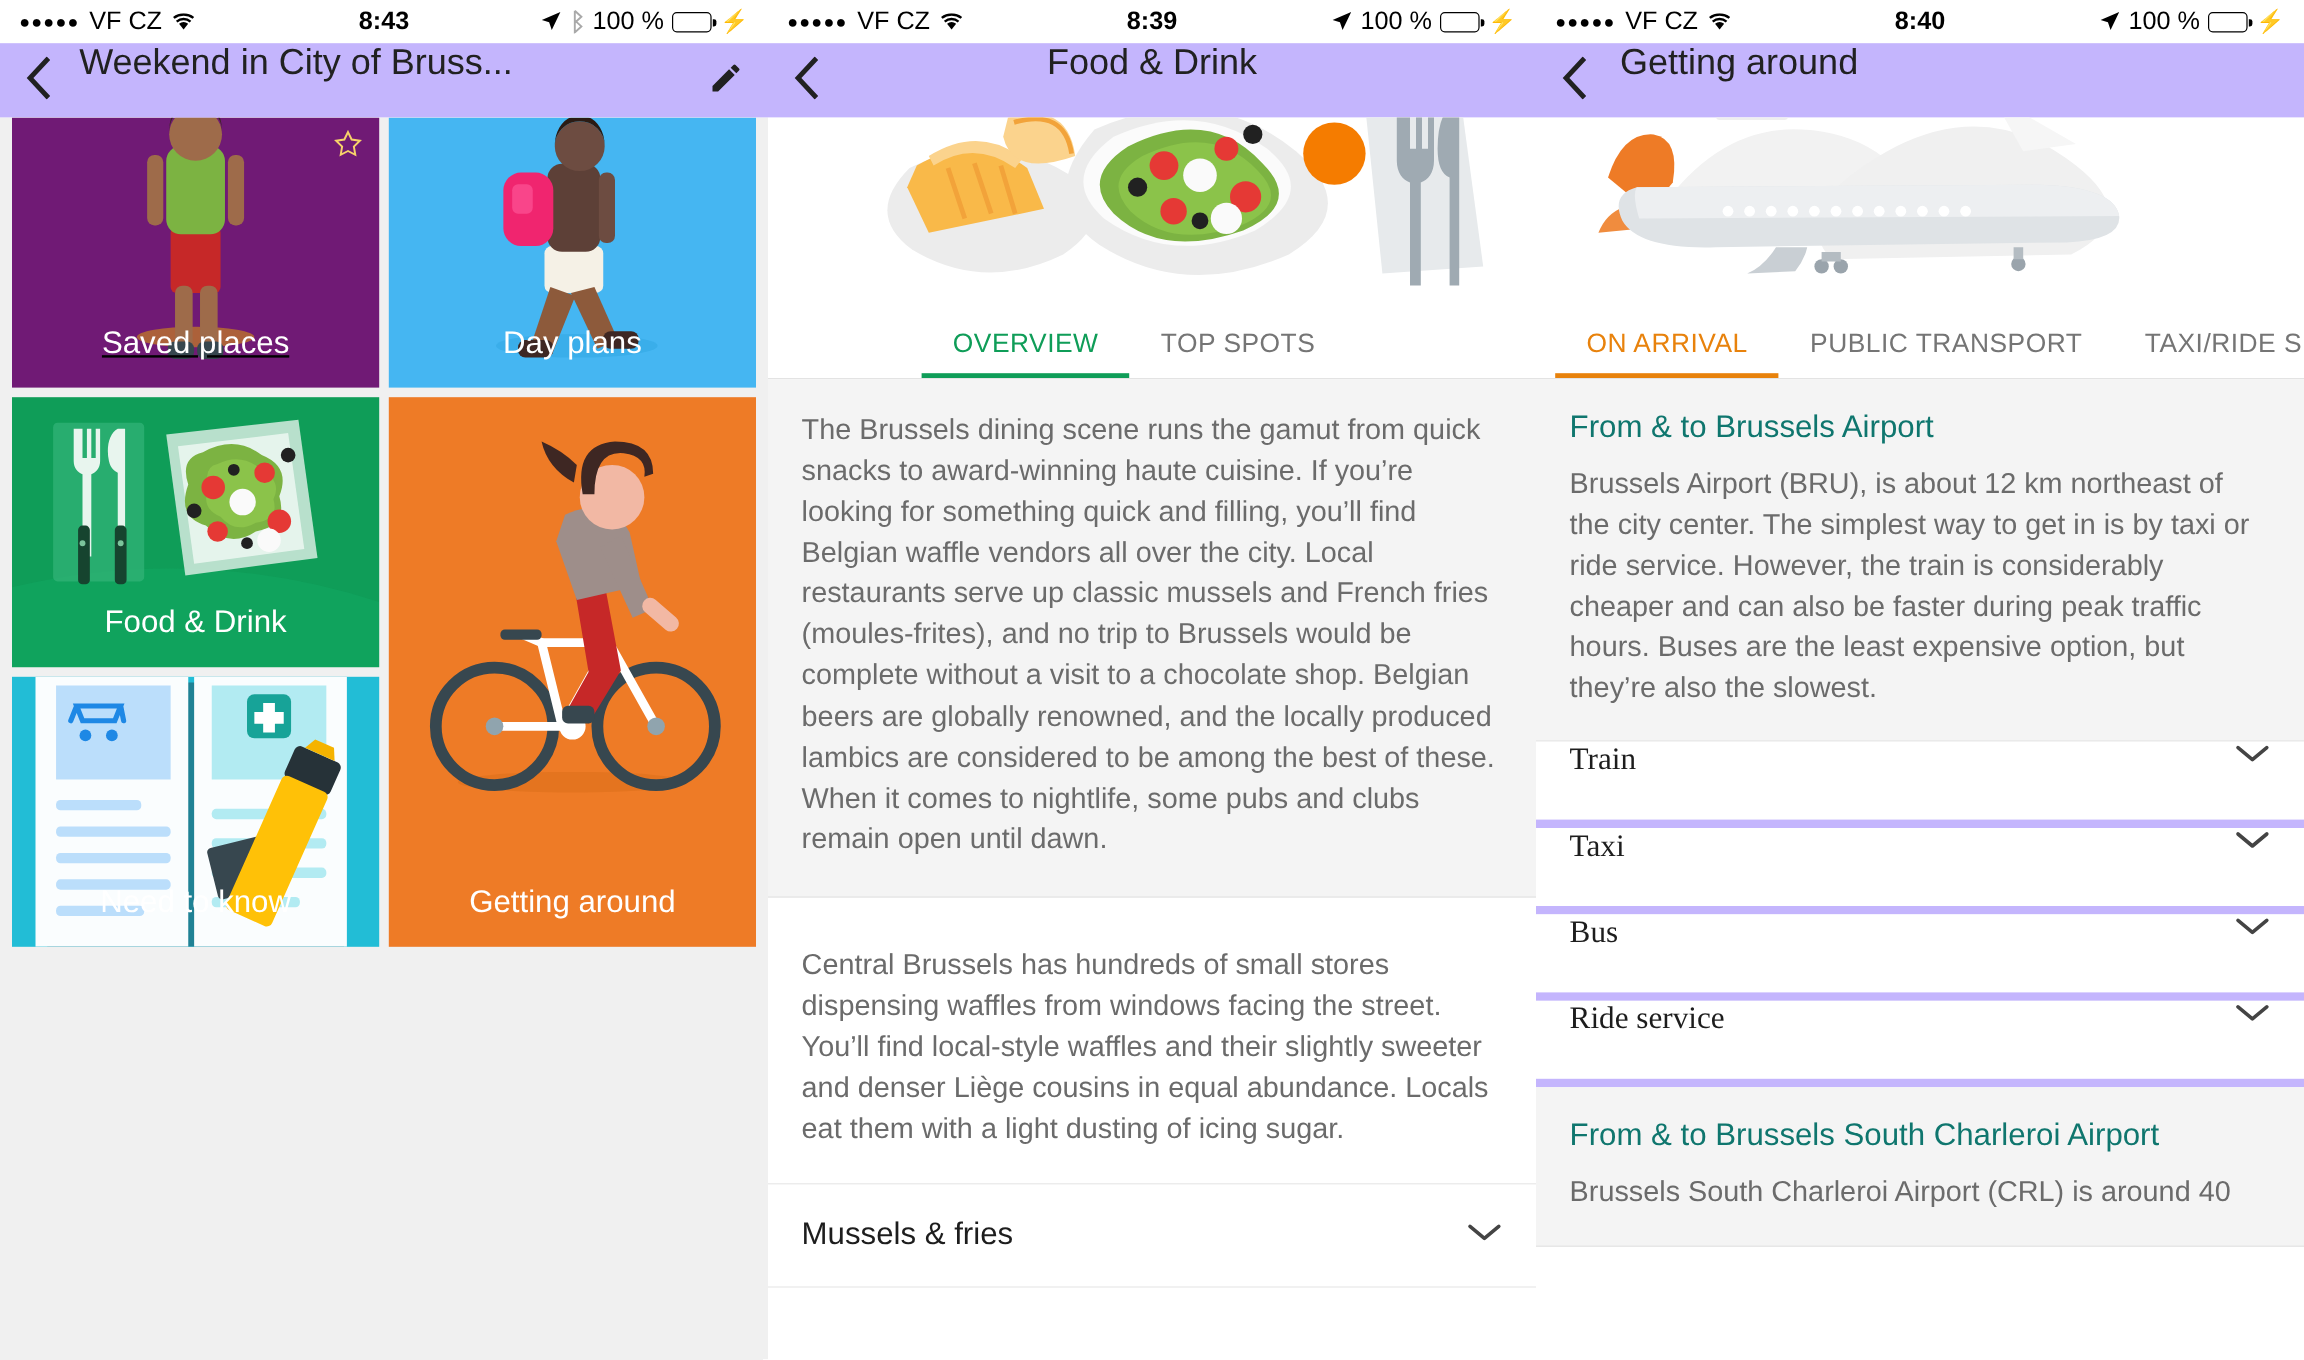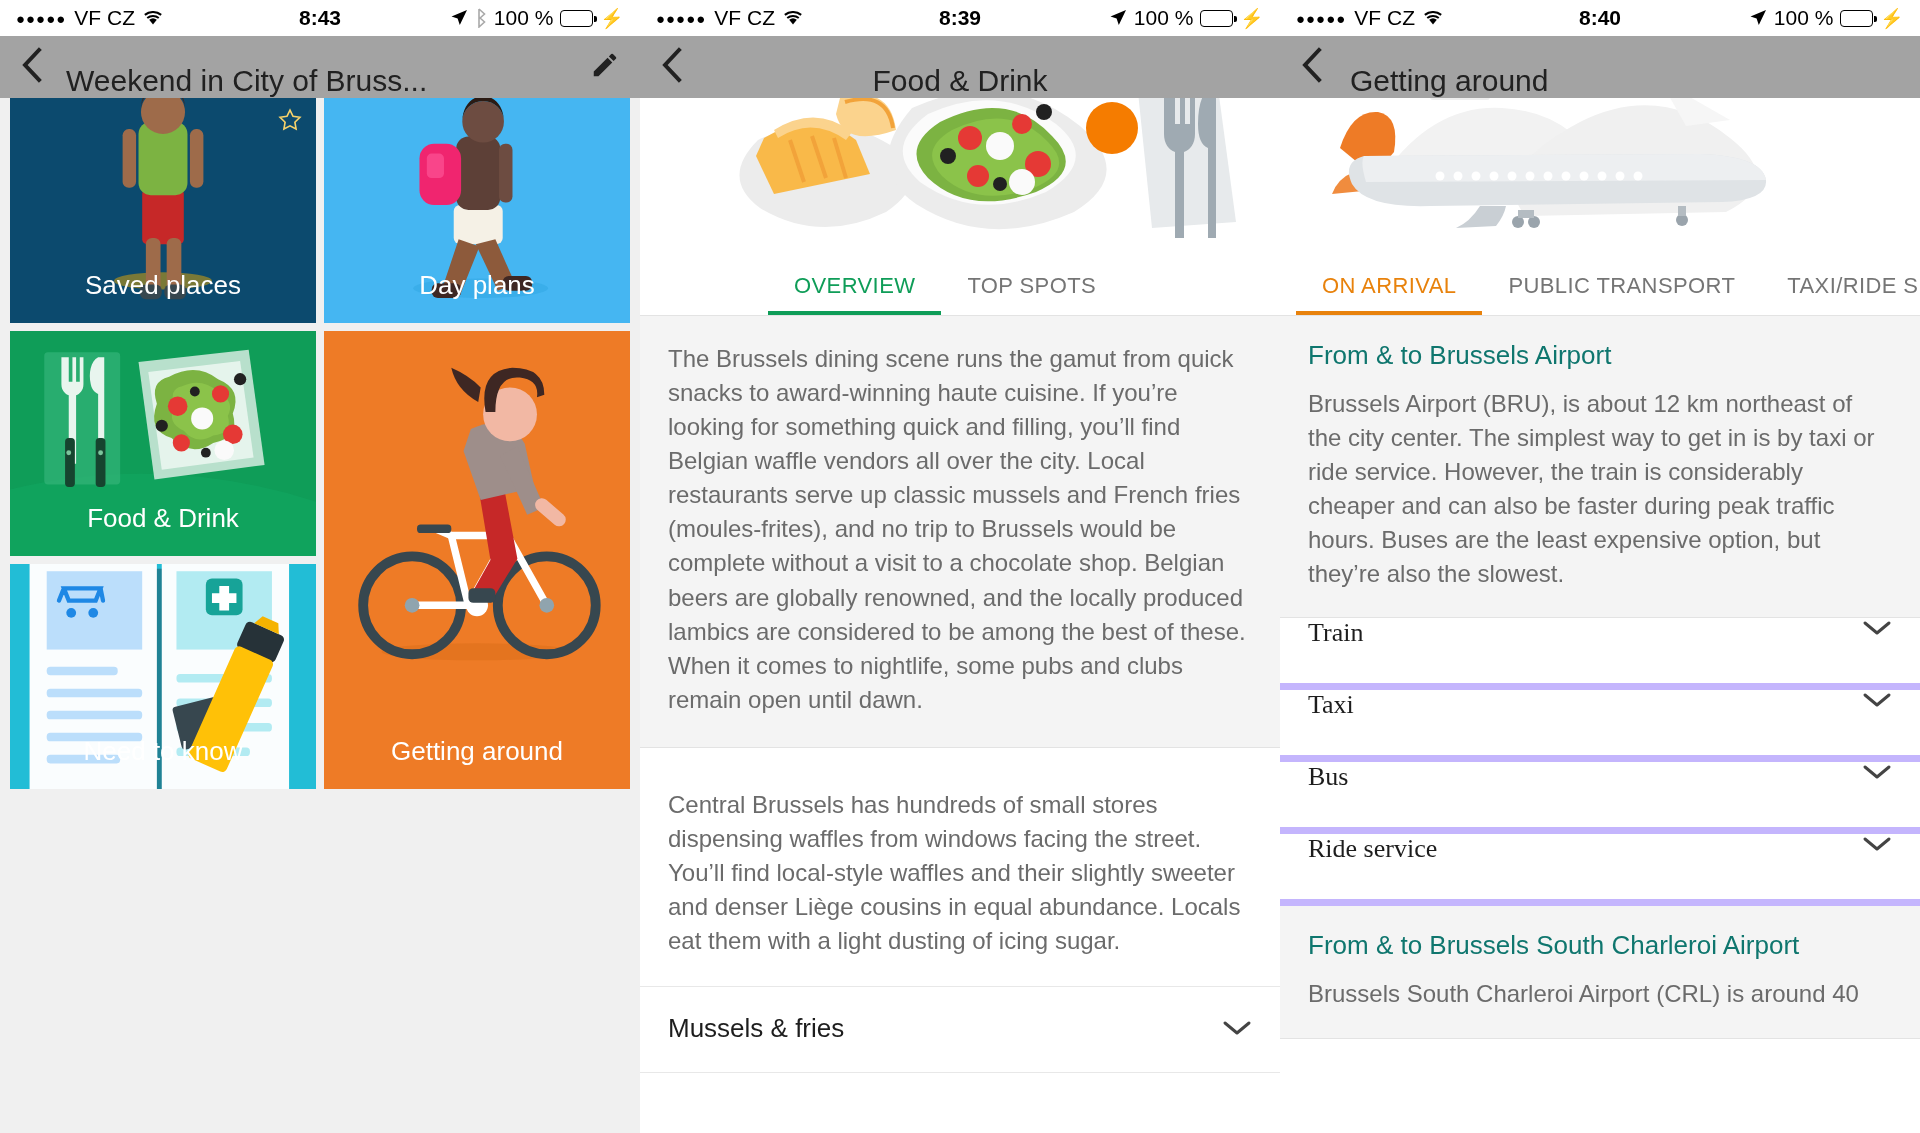--- a/index.html
+++ b/index.html
@@ -52,22 +52,22 @@
   }
   .batt::after {
     content: ""; position: absolute; right: -4.5px; top: 5px;
     width: 3px; height: 6px; background: #000; border-radius: 0 2px 2px 0;
   }
   .batt-fill { height: 100%; background: #4CD964; border-radius: 1.5px; }
   .bolt { font-size: 19px; line-height: 1; }
 
   
   .navbar {
-    height: 62px; display: flex; align-items: flex-end;
-    background: #a3a3a3; position: relative; flex: 0 0 62px;
+    height: 62px; display: flex; align-items: flex-start;
+    background: #c4b5fd; position: relative; flex: 0 0 62px;
   }
   .back-btn {
     width: 62px; height: 62px; display: flex;
     align-items: center; justify-content: center; cursor: pointer;
   }
   .nav-title {
     font-size: 30px; color: #212121; font-weight: normal;
     white-space: nowrap; overflow: hidden;
   }
   .nav-title.p1 { margin-left: 4px; }
@@ -208,21 +208,21 @@
         <span>
           <svg width="30" height="30" viewBox="0 0 24 24">
               <path d="M3 17.25V21h3.75L17.81 9.94l-3.75-3.75L3 17.25zM20.71 7.04a1 1 0 0 0 0-1.41l-2.34-2.34a1 1 0 0 0-1.41 0l-1.83 1.83 3.75 3.75 1.83-1.83z" fill="#212121"></path>
             </svg>
         </span>
       </div>
     </div>
 
     <div class="tiles">
 
-      <div class="tile" style="background:#0c4a6e;">
+      <div class="tile" style="background:#701a75;text-decoration:underline;">
         <div class="tile-art">
           <svg viewBox="0 0 250 225" preserveAspectRatio="xMidYMid slice">
             <ellipse cx="125" cy="170" rx="40" ry="7" fill="#e8a800" opacity=".5"></ellipse>
             <rect x="108" y="95" width="34" height="45" rx="4" fill="#C62828"></rect>
             <rect x="111" y="135" width="12" height="45" rx="5" fill="#9E6B4A"></rect>
             <rect x="128" y="135" width="12" height="45" rx="5" fill="#9E6B4A"></rect>
             <rect x="106" y="173" width="18" height="12" rx="5" fill="#37474F"></rect>
             <rect x="126" y="173" width="18" height="12" rx="5" fill="#37474F"></rect>
             <rect x="105" y="40" width="40" height="60" rx="10" fill="#7CB342"></rect>
             <rect x="92" y="46" width="11" height="48" rx="5" fill="#9E6B4A"></rect>

